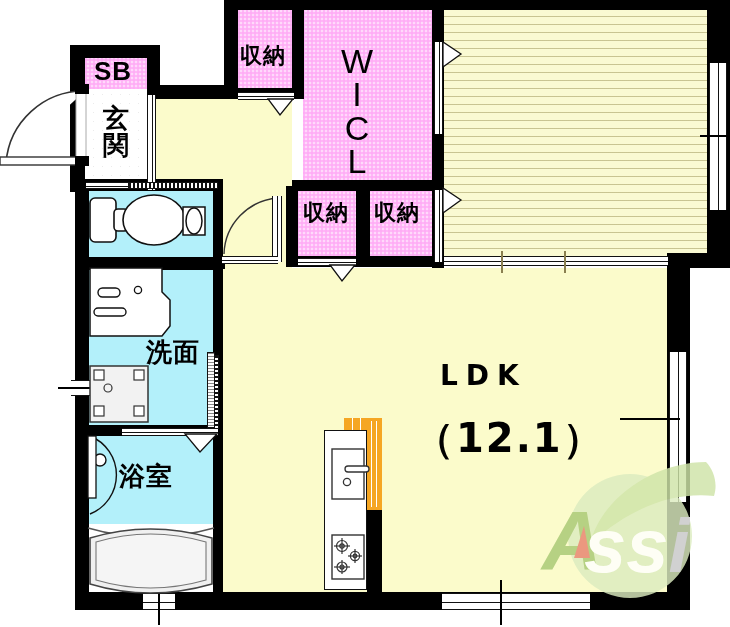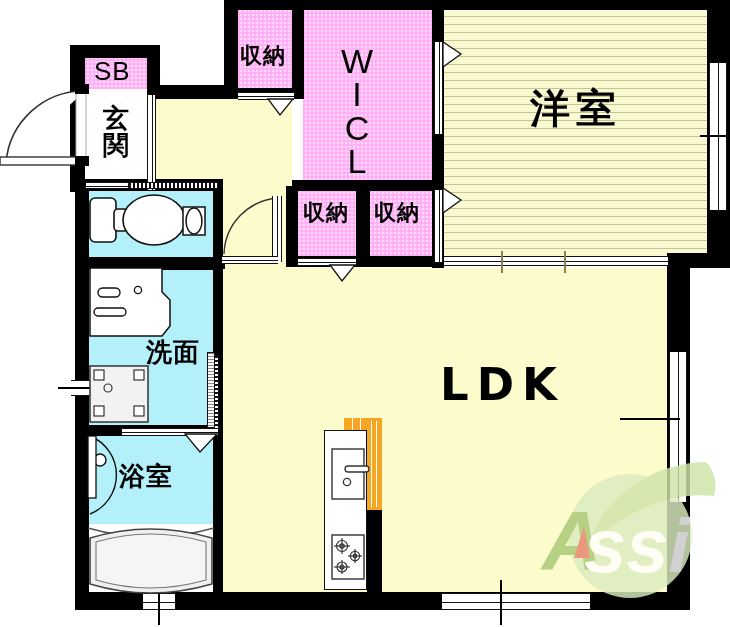--- a/index.html
+++ b/index.html
@@ -44,23 +44,23 @@
   .lbl{
     position:absolute;color:#000;
     font-family:"DejaVu Sans","Liberation Sans",sans-serif;
     font-weight:700;
     white-space:nowrap;
     line-height:1;
     -webkit-font-smoothing:antialiased;
   }
   .lbl-room{font-size:40px;letter-spacing:6px;}
   .lbl-area{font-size:40px;letter-spacing:2px;}
-  .lbl-ldk{font-size:45px;letter-spacing:8px;font-weight:700;}
+  .lbl-ldk{font-size:28px;letter-spacing:8px;font-weight:700;}
   .lbl-sto{font-size:22px;letter-spacing:1px;}
-  .lbl-sb{font-size:26px;letter-spacing:1px;font-weight:400;
+  .lbl-sb{font-size:26px;letter-spacing:1px;font-weight:700;
           font-family:"Liberation Sans","DejaVu Sans",sans-serif;}
   .lbl-genkan{font-size:26px;line-height:1.04;text-align:center;}
   .lbl-wic{font-size:34px;line-height:.98;text-align:center;font-weight:400;
            font-family:"Liberation Sans","DejaVu Sans",sans-serif;}
   .lbl-wash{font-size:26px;letter-spacing:1px;}
   .lbl-bath{font-size:26px;letter-spacing:1px;}
 
   
   .ln{position:absolute;background:#000;}
   .box-w{position:absolute;background:#fff;border:1.3px solid #111;box-sizing:border-box;}
@@ -307,26 +307,26 @@
   <div class="lbl lbl-wic" style="left:341px;top:45px;">
     <span>W</span><br>
     <span>I</span><br>
     <span>C</span><br>
     <span>L</span>
   </div>
 
   <div class="lbl lbl-sto" style="left:303px;top:202px;">収納</div>
   <div class="lbl lbl-sto" style="left:374px;top:202px;">収納</div>
 
-  <div class="lbl lbl-room" style="left:530px;top:88px;">洋室</div>
 
   <div class="lbl lbl-wash" style="left:146px;top:339px;">洗面</div>
   <div class="lbl lbl-bath" style="left:119px;top:463px;">浴室</div>
 
   <div class="lbl lbl-ldk" style="left:440px;top:362px;">LDK</div>
+  <div class="lbl lbl-area" style="left:414px;top:418px;">（12.1）</div>
 
   <svg id="wm" style="left:528px;top:448px;width:200px;height:170px;">
     <defs>
       <clipPath id="wmclip">
           <rect x="0" y="0" width="200" height="170"></rect>
         </clipPath>
     </defs>
     <g clip-path="url(#wmclip)" opacity="0.82">
       <path d="M 40 88 A 62 62 0 1 0 164 88 A 62 62 0 1 0 40 88 Z" fill="#dcecc0"></path>
       <path d="M 178 14 C 128 14 74 48 62 96 C 104 58 146 44 186 48 C 190 36 186 22 178 14 Z" fill="#cfe4a8"></path>

